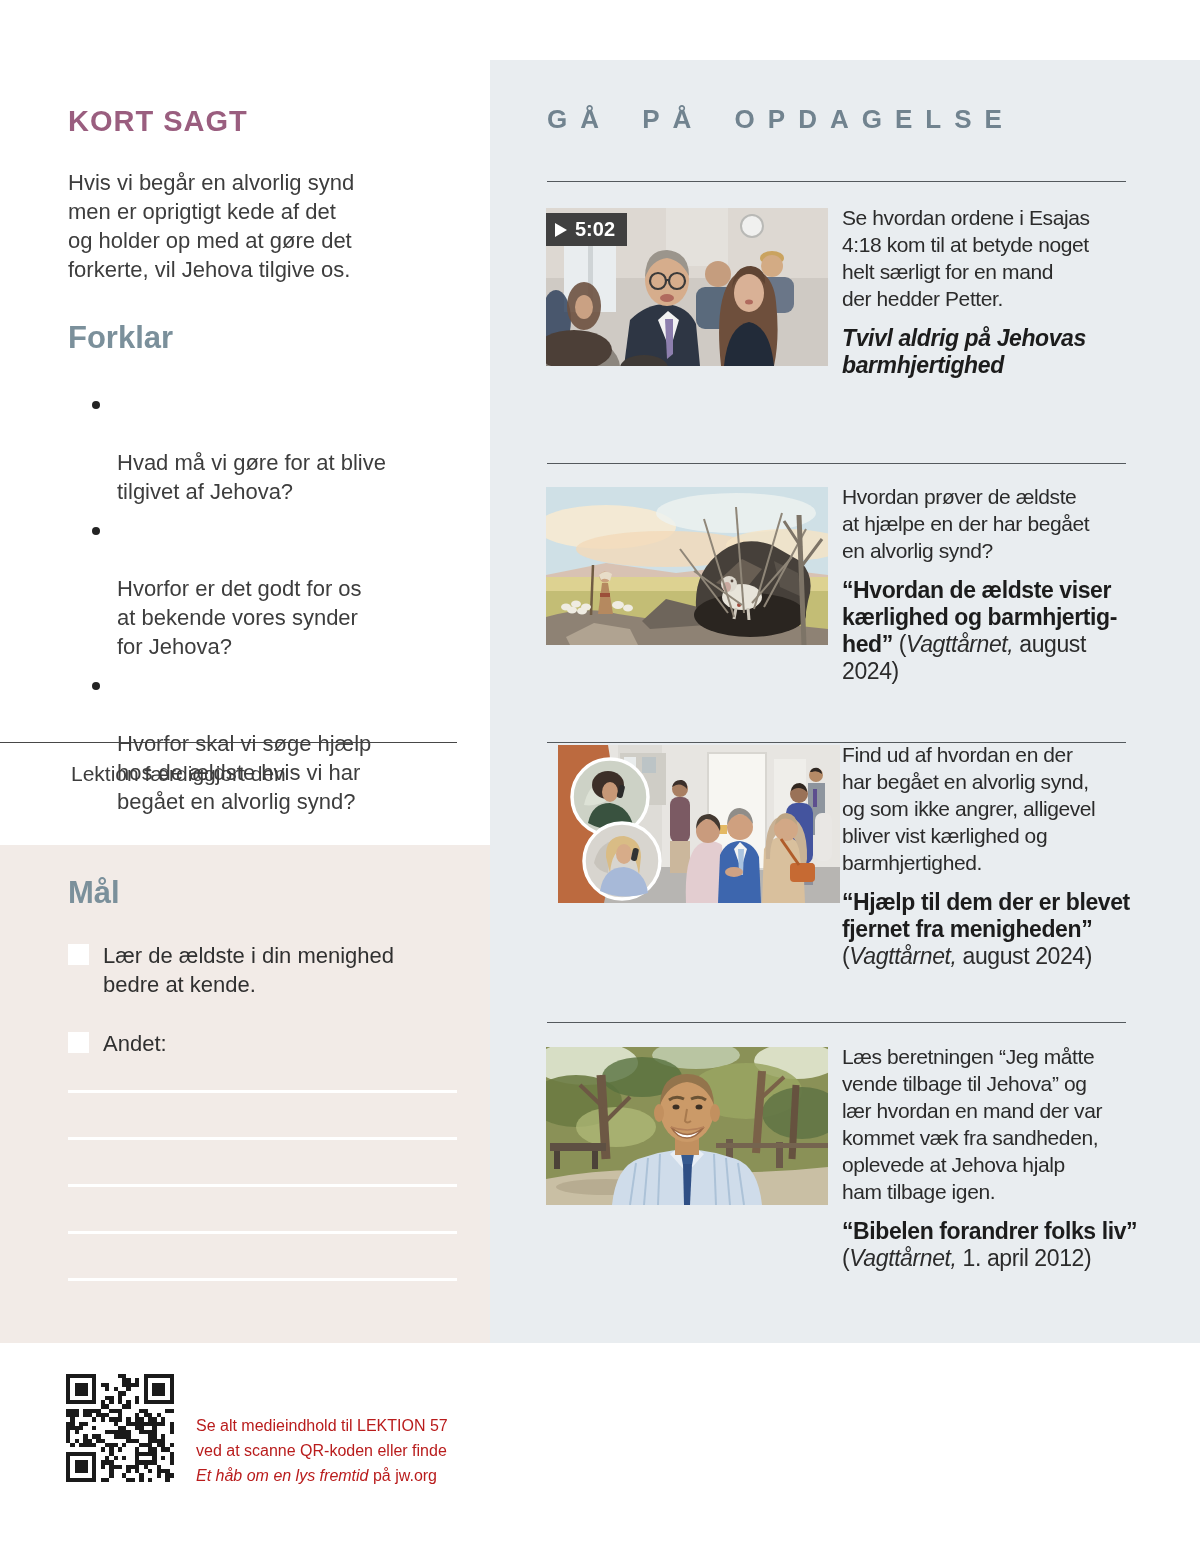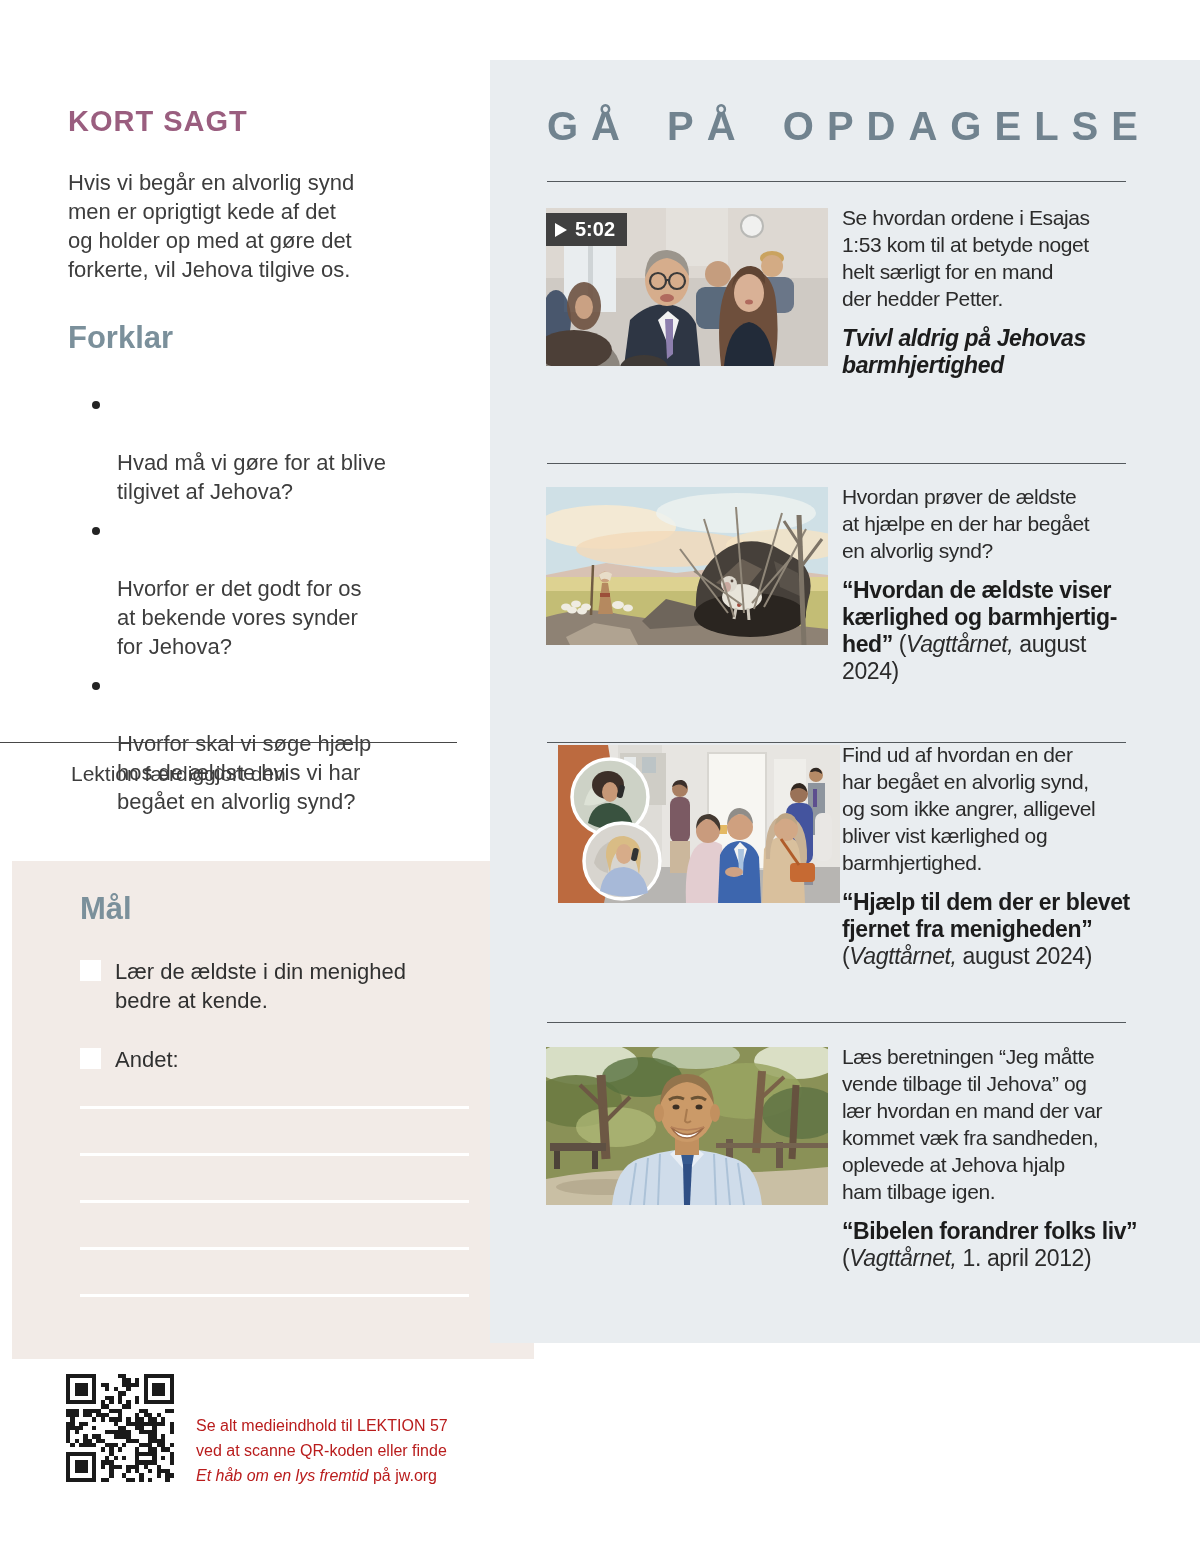--- a/index.html
+++ b/index.html
@@ -16,34 +16,34 @@
   .bullets{position:absolute;left:90px;top:390px;width:350px;margin:0;padding:0;list-style:none;}
   .bullets li{position:relative;padding-left:27px;font-size:22px;line-height:29px;color:#3d3d3d;
               margin:0 0 10px 0;white-space:pre-line;}
   .bullets li .dot{position:absolute;left:2px;top:11px;width:8px;height:8px;border-radius:50%;
                    background:#232323;}
   .left-rule{position:absolute;left:0;top:742px;width:457px;height:0;
              border-top:1.6px solid #474747;}
   .lektion{position:absolute;left:71px;top:762px;font-size:21px;color:#3d3d3d;margin:0;}
 
   
-  .maal-box{position:absolute;left:12px;top:845px;width:522px;height:498px;background:#f2ebe7;margin-top:16px;}
+  .maal-box{position:absolute;left:0;top:845px;width:522px;height:498px;background:#f2ebe7;}
   .maal-title{position:absolute;left:68px;top:30px;font-size:31px;font-weight:700;
               color:#7b909b;margin:0;}
   .opt{position:absolute;left:68px;width:360px;}
   .opt1{top:96px;} .opt2{top:184px;}
   .opt .cbox{position:absolute;left:0;top:3px;width:21px;height:21px;background:#ffffff;}
   .opt .olbl{display:block;margin-left:35px;font-size:22px;line-height:29px;color:#303030;
              white-space:pre-line;}
   .wline{position:absolute;left:68px;width:389px;height:3px;background:#ffffff;}
   .wl1{top:245px;} .wl2{top:292px;} .wl3{top:339px;} .wl4{top:386px;} .wl5{top:433px;}
 
   
   .right-panel{position:absolute;left:490px;top:60px;width:710px;height:1283px;background:#e9edf0;}
-  .rp-title{position:absolute;left:57px;top:44px;font-size:40px;font-weight:700;
+  .rp-title{position:absolute;left:57px;top:44px;font-size:26px;font-weight:700;
             letter-spacing:13px;word-spacing:10px;color:#71838f;margin:0;white-space:nowrap;}
   .rp-rule{position:absolute;left:57px;width:579px;height:0;border-top:1.6px solid #54595d;}
   .r1{top:121px;} .r2{top:403px;} .r3{top:682px;} .r4{top:962px;}
   .rp-item{position:absolute;left:56px;width:600px;}
   .it1{top:148px;} .it2{top:427px;} .it3{top:685px;padding-left:12px;} .it4{top:987px;}
   .thumb{position:relative;width:282px;height:158px;overflow:hidden;background:#cccccc;}
   .thumb svg{display:block;width:100%;height:100%;}
   .badge{position:absolute;left:0;top:5px;display:flex;align-items:center;gap:8px;
          background:#404040;color:#ffffff;padding:5px 12px 5px 9px;font-size:20px;font-weight:600;}
   .play-icon{width:0;height:0;border-left:12px solid #ffffff;border-top:7px solid transparent;
@@ -165,21 +165,21 @@
           <ellipse cx="28" cy="142" rx="38" ry="20" fill="#4c3f37"></ellipse>
           <ellipse cx="98" cy="160" rx="24" ry="13" fill="#3f3a36"></ellipse>
         </svg>
         <div class="badge">
           <span class="play-icon"></span>
           <span>5:02</span>
         </div>
       </div>
       <div class="itext">
         <p class="itxt">Se hvordan ordene i Esajas
-1:53 kom til at betyde noget
+4:18 kom til at betyde noget
 helt særligt for en mand
 der hedder Petter.</p>
         <p class="ref bi">Tvivl aldrig på Jehovas
 barmhjertighed</p>
       </div>
     </article>
 
     <article class="rp-item it2">
       <div class="thumb">
         <svg viewBox="0 0 282 158" preserveAspectRatio="none">

